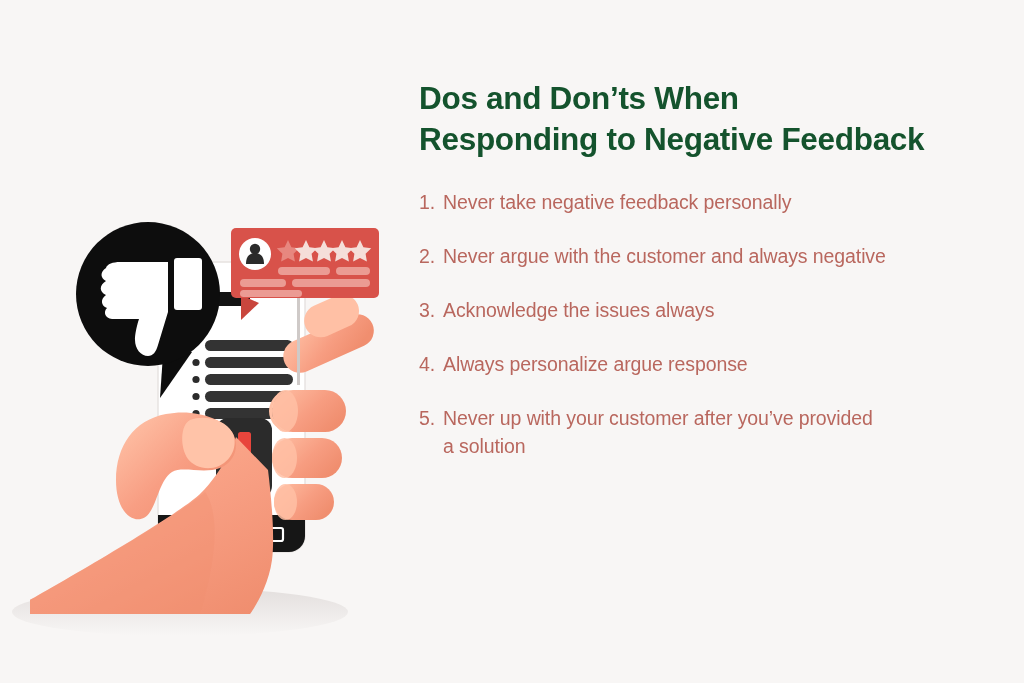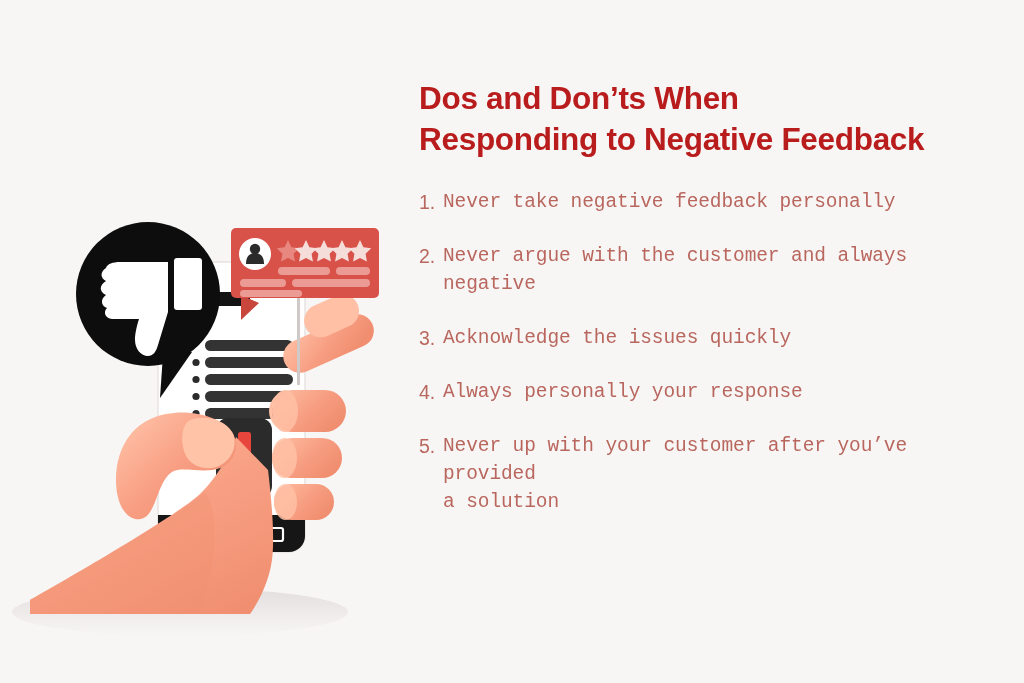--- a/index.html
+++ b/index.html
@@ -22,21 +22,21 @@
   }
 
   
   #text-panel {
     position: absolute;
     left: 419px;
     top: 78px;
     width: 580px;
   }
   #headline {
-    color: #b91c1c;
+    color: #14532d;
     font-size: 31.5px;
     font-weight: bold;
     line-height: 41px;
     letter-spacing: -0.3px;
     margin: 0 0 28px 0;
     white-space: pre-line;
   }
   .tips-list {
     list-style: none;
     margin: 0;
@@ -53,21 +53,20 @@
   }
   .tip:last-child { margin-bottom: 0; }
   .tip-num {
     flex: 0 0 auto;
     width: 24px;
     color: #b9675e;
   }
   .tip-text {
     flex: 1 1 auto;
     white-space: pre-line;
-    font-family: Liberation Mono, monospace;
   }
 
   
   #illustration {
     position: absolute;
     left: 0;
     top: 0;
     width: 420px;
     height: 683px;
   }
@@ -241,25 +240,25 @@
       <li class="tip">
         <span class="tip-num">1.</span>
         <span class="tip-text">Never take negative feedback personally</span>
       </li>
       <li class="tip">
         <span class="tip-num">2.</span>
         <span class="tip-text">Never argue with the customer and always negative</span>
       </li>
       <li class="tip">
         <span class="tip-num">3.</span>
-        <span class="tip-text">Acknowledge the issues quickly</span>
+        <span class="tip-text">Acknowledge the issues always</span>
       </li>
       <li class="tip">
         <span class="tip-num">4.</span>
-        <span class="tip-text">Always personally your response</span>
+        <span class="tip-text">Always personalize argue response</span>
       </li>
       <li class="tip">
         <span class="tip-num">5.</span>
         <span class="tip-text">Never up with your customer after you’ve provided
  a solution</span>
       </li>
     </ol>
   </div>
 
 </div>

